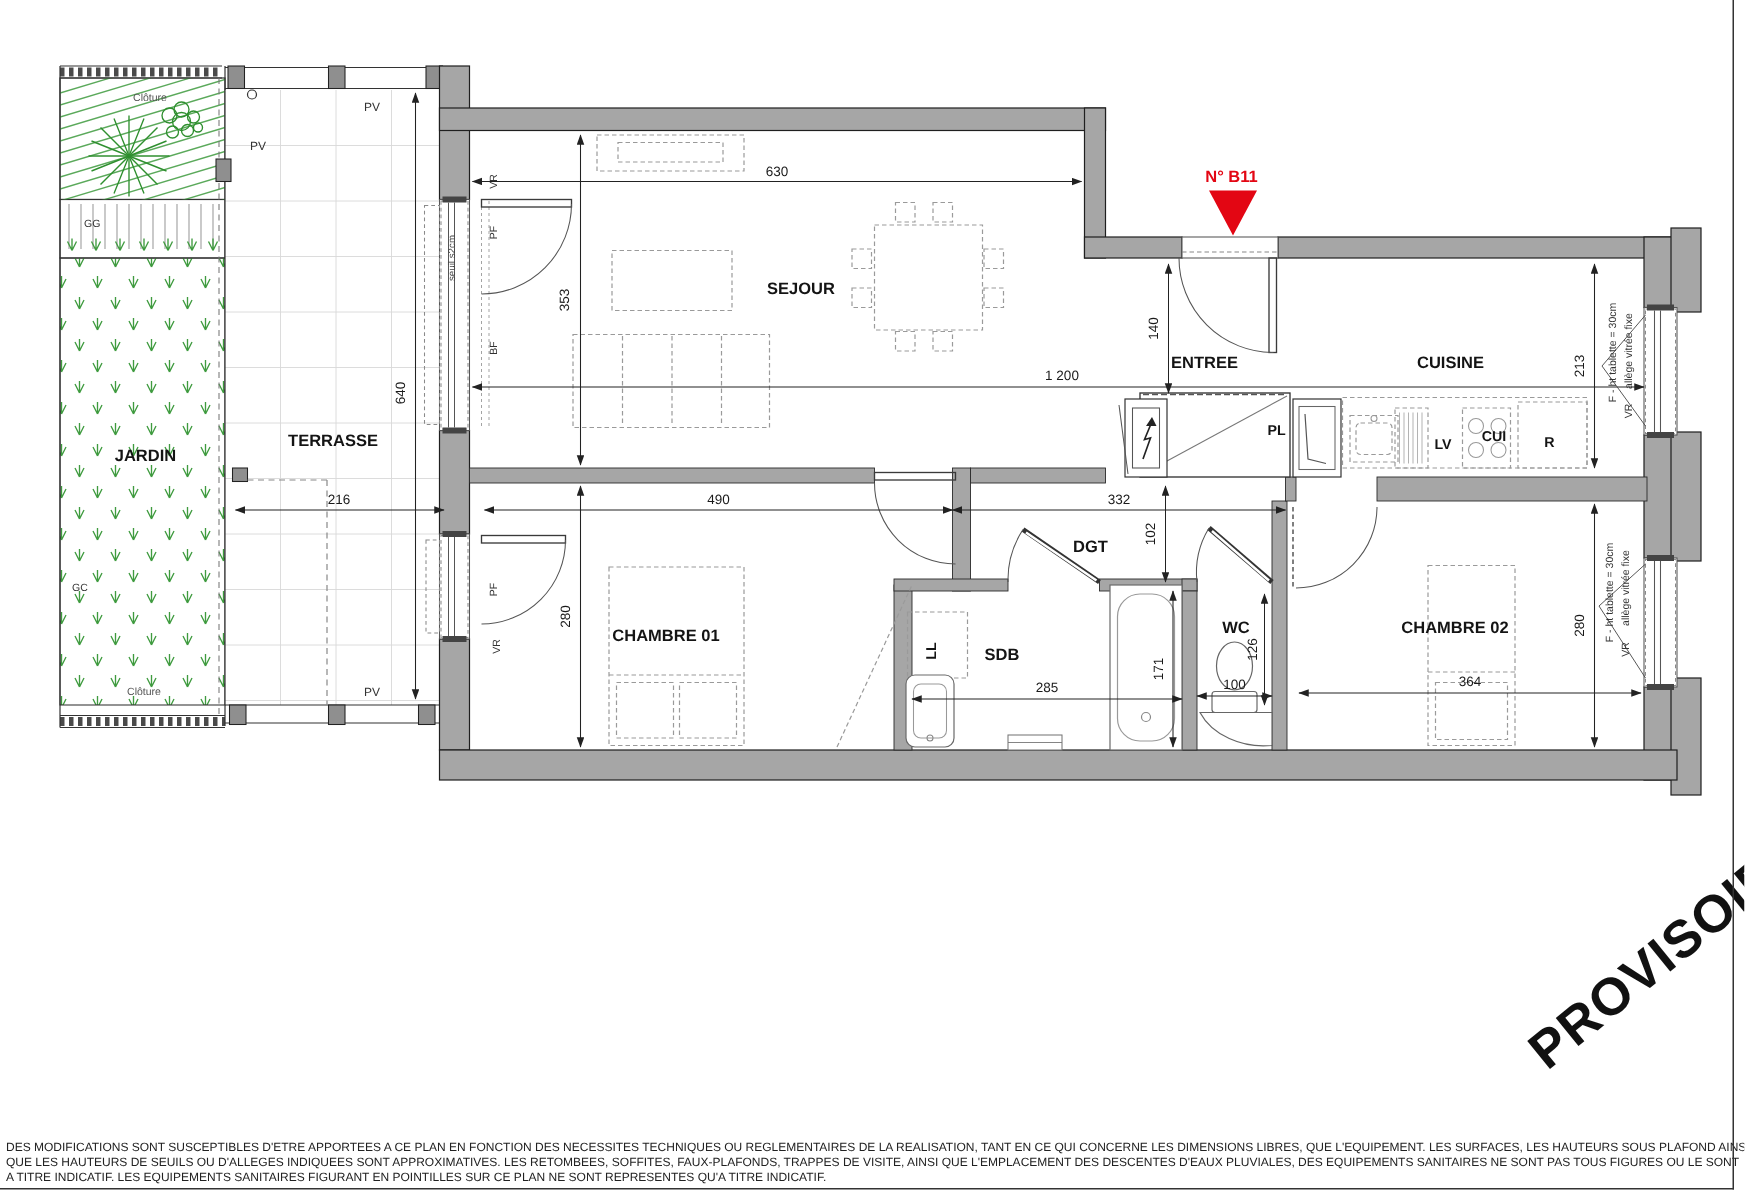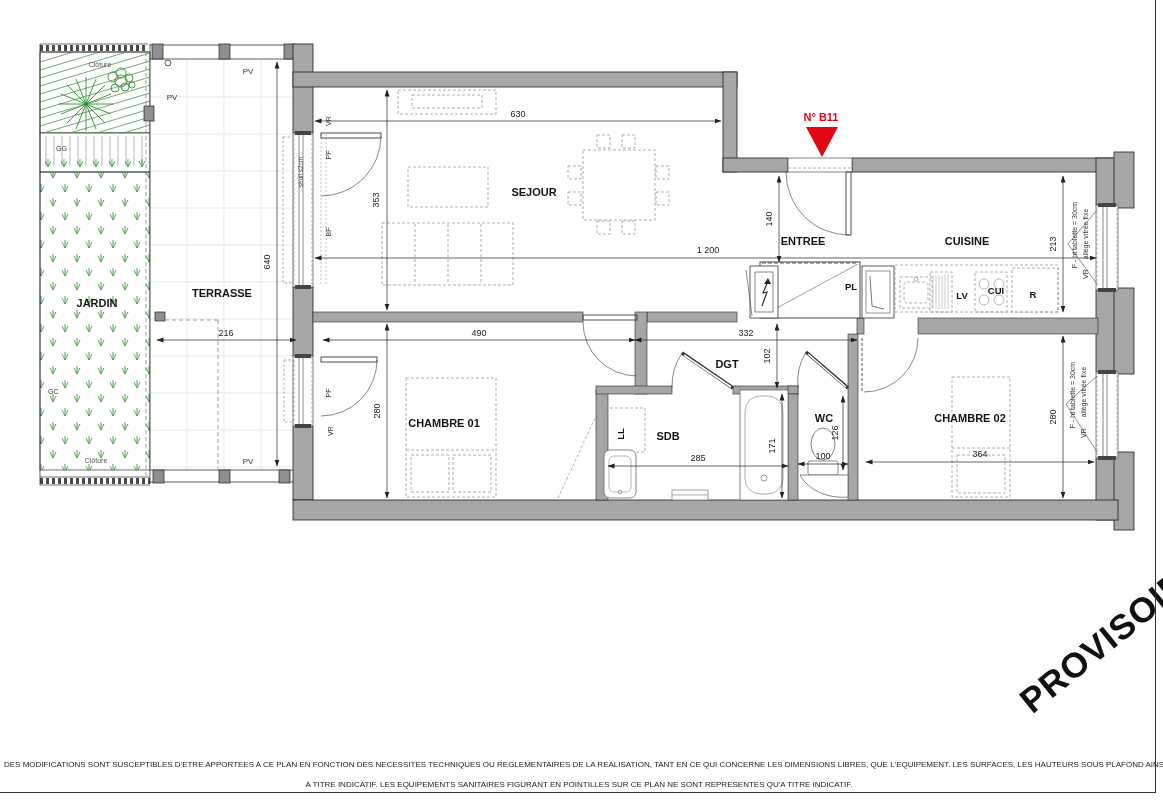--- a/index.html
+++ b/index.html
@@ -26,21 +26,21 @@
   .pv{font:8px "Liberation Sans",sans-serif;fill:#333;}
   .site{font:7px "Liberation Sans",sans-serif;fill:#555;}
   .red{font:700 11px "Liberation Sans",sans-serif;fill:#e30613;}
   .green{stroke:#3f9b3f;stroke-width:.9;fill:none;}
   .green2{stroke:#2f8f2f;stroke-width:.9;fill:none;}
   #watermark{position:absolute;left:1012px;top:690px;transform:rotate(-39deg);
     transform-origin:left top;font-size:35px;font-weight:700;color:#111;
     letter-spacing:1px;white-space:nowrap;}
   .disc{position:absolute;left:4px;width:1150px;font-size:8px;line-height:9.6px;
     color:#222;white-space:nowrap;}
-  #d1{top:760px;} #d2{top:770px;} #d3{top:780px;text-align:center;}
+  #d1{top:760px;} #d2{top:770px;} #d3{top:780px;}
   #frame-right{position:absolute;left:1155px;top:0;width:1px;height:793px;background:#333;}
   #frame-bottom{position:absolute;left:0;top:792px;width:1156px;height:1px;background:#333;}
 </style>
 </head>
 <body>
 
 <div id="stage">
 <svg id="plan-svg" width="1163" height="800" viewBox="0 0 1163 800">
   <defs>
     <marker id="arr" markerWidth="8" markerHeight="6" refX="6.5" refY="2.5" orient="auto" markerUnits="userSpaceOnUse">
@@ -469,17 +469,18 @@
 
   <g>
     <text class="red" x="821" y="121" text-anchor="middle">N° B11</text>
     <polygon points="806,127 838,127 822,157" fill="#e30613"></polygon>
   </g>
 </svg>
 
 <div id="watermark">PROVISOIRE</div>
 
 <div class="disc" id="d1">DES MODIFICATIONS SONT SUSCEPTIBLES D'ETRE APPORTEES A CE PLAN EN FONCTION DES NECESSITES TECHNIQUES OU REGLEMENTAIRES DE LA REALISATION, TANT EN CE QUI CONCERNE LES DIMENSIONS LIBRES, QUE L'EQUIPEMENT. LES SURFACES, LES HAUTEURS SOUS PLAFOND AINSI</div>
+<div class="disc" id="d2">QUE LES HAUTEURS DE SEUILS OU D'ALLEGES INDIQUEES SONT APPROXIMATIVES. LES RETOMBEES, SOFFITES, FAUX-PLAFONDS, TRAPPES DE VISITE, AINSI QUE L'EMPLACEMENT DES DESCENTES D'EAUX PLUVIALES, DES EQUIPEMENTS SANITAIRES NE SONT PAS TOUS FIGURES OU LE SONT</div>
 <div class="disc" id="d3">A TITRE INDICATIF. LES EQUIPEMENTS SANITAIRES FIGURANT EN POINTILLES SUR CE PLAN NE SONT REPRESENTES QU'A TITRE INDICATIF.</div>
 
 <div id="frame-right"></div>
 <div id="frame-bottom"></div>
 </div>
 
 </body></html>

